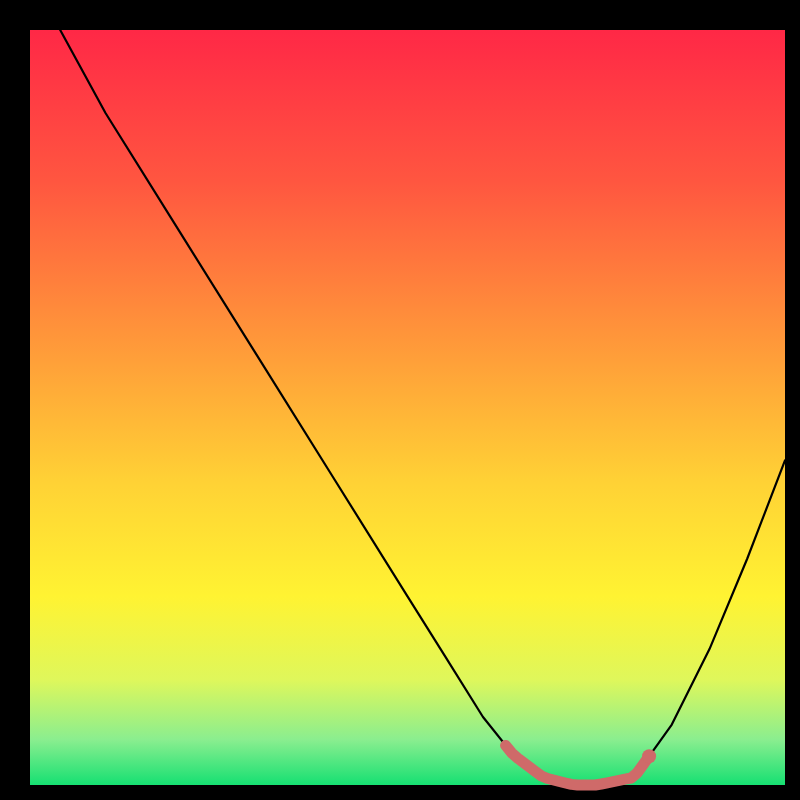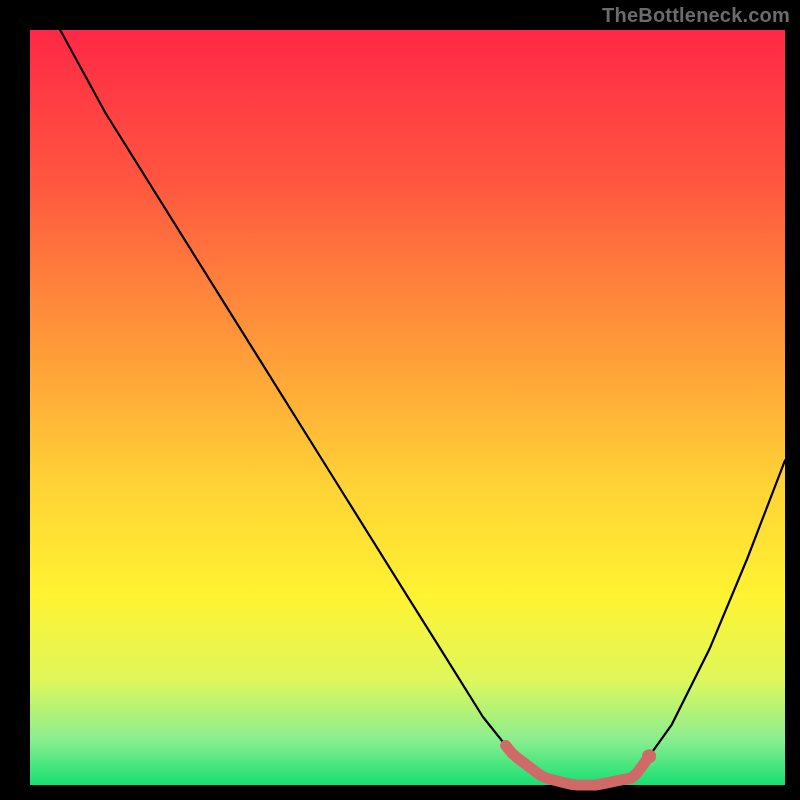--- a/index.html
+++ b/index.html
@@ -47,14 +47,13 @@
           <stop offset="94%" stop-color="#8aee8f"></stop>
           <stop offset="100%" stop-color="#16e072"></stop>
         </linearGradient>
       </defs>
       <rect x="0" y="0" width="800" height="800" fill="#000"></rect>
       <rect x="30" y="30" width="755" height="755" fill="url(#bg)"></rect>
       <path d="M60.2 30.0 L105.5 113.0 L181.0 233.9 L256.5 354.7 L332.0 475.5 L407.5 596.3 L445.3 656.6 L483.0 717.0 L513.2 754.8 L543.4 777.5 L573.6 785.0 L596.3 785.0 L634.0 777.5 L671.8 724.6 L709.5 649.1 L747.3 558.5 L785.0 460.4" fill="none" stroke="#000" stroke-width="2.2" stroke-linecap="round" stroke-linejoin="round"></path>
       <path d="M505.6 745.4 L511.6 752.8 L517.6 758.1 L523.6 762.6 L529.6 767.1 L535.5 771.6 L541.5 776.0 L547.5 778.5 L553.5 780.0 L559.4 781.5 L565.4 783.0 L571.4 784.4 L577.4 785.0 L583.4 785.0 L589.3 785.0 L595.3 785.0 L601.3 784.0 L607.3 782.8 L613.2 781.6 L619.2 780.4 L625.2 779.2 L631.2 778.0 L637.1 773.0 L643.1 764.7 L649.1 756.3" fill="none" stroke="#cf6a69" stroke-width="11" stroke-linecap="round" stroke-linejoin="round"></path>
       <circle cx="649.1" cy="756.3" r="7" fill="#cf6a69"></circle>
     </svg>
-  <div class="watermark">TheBottleneck.com</div>
 </div>
 
 </body></html>

